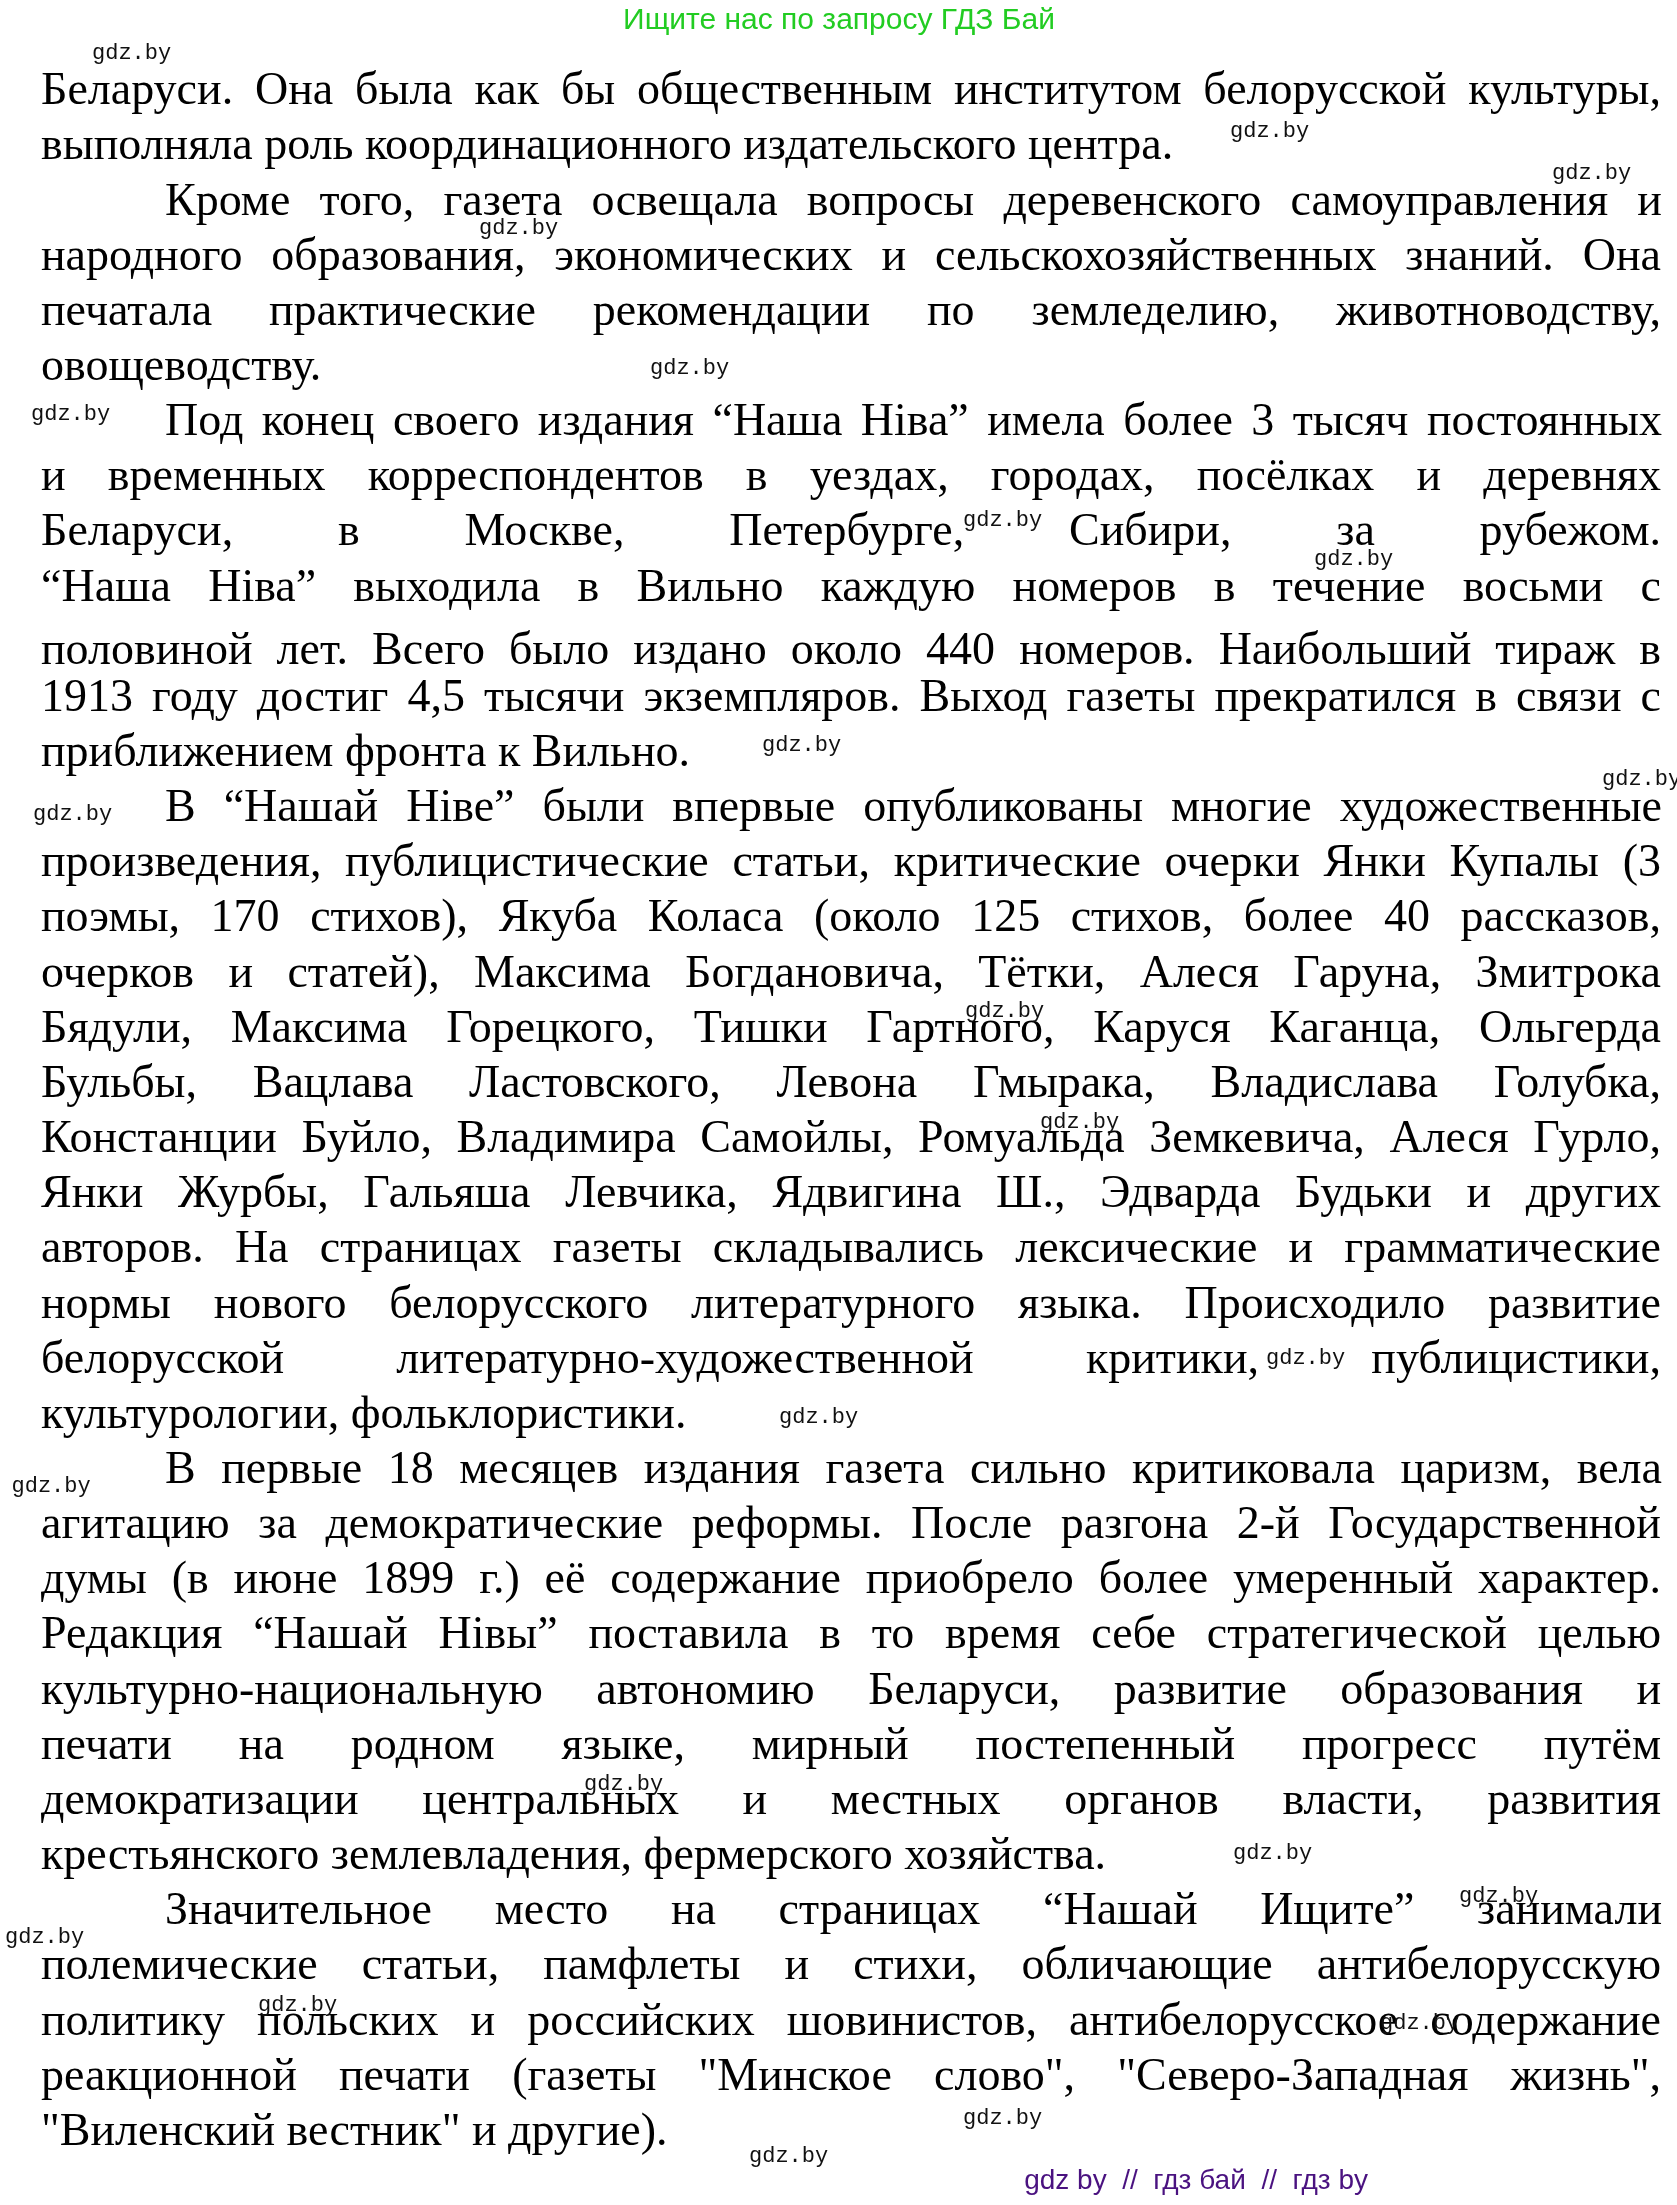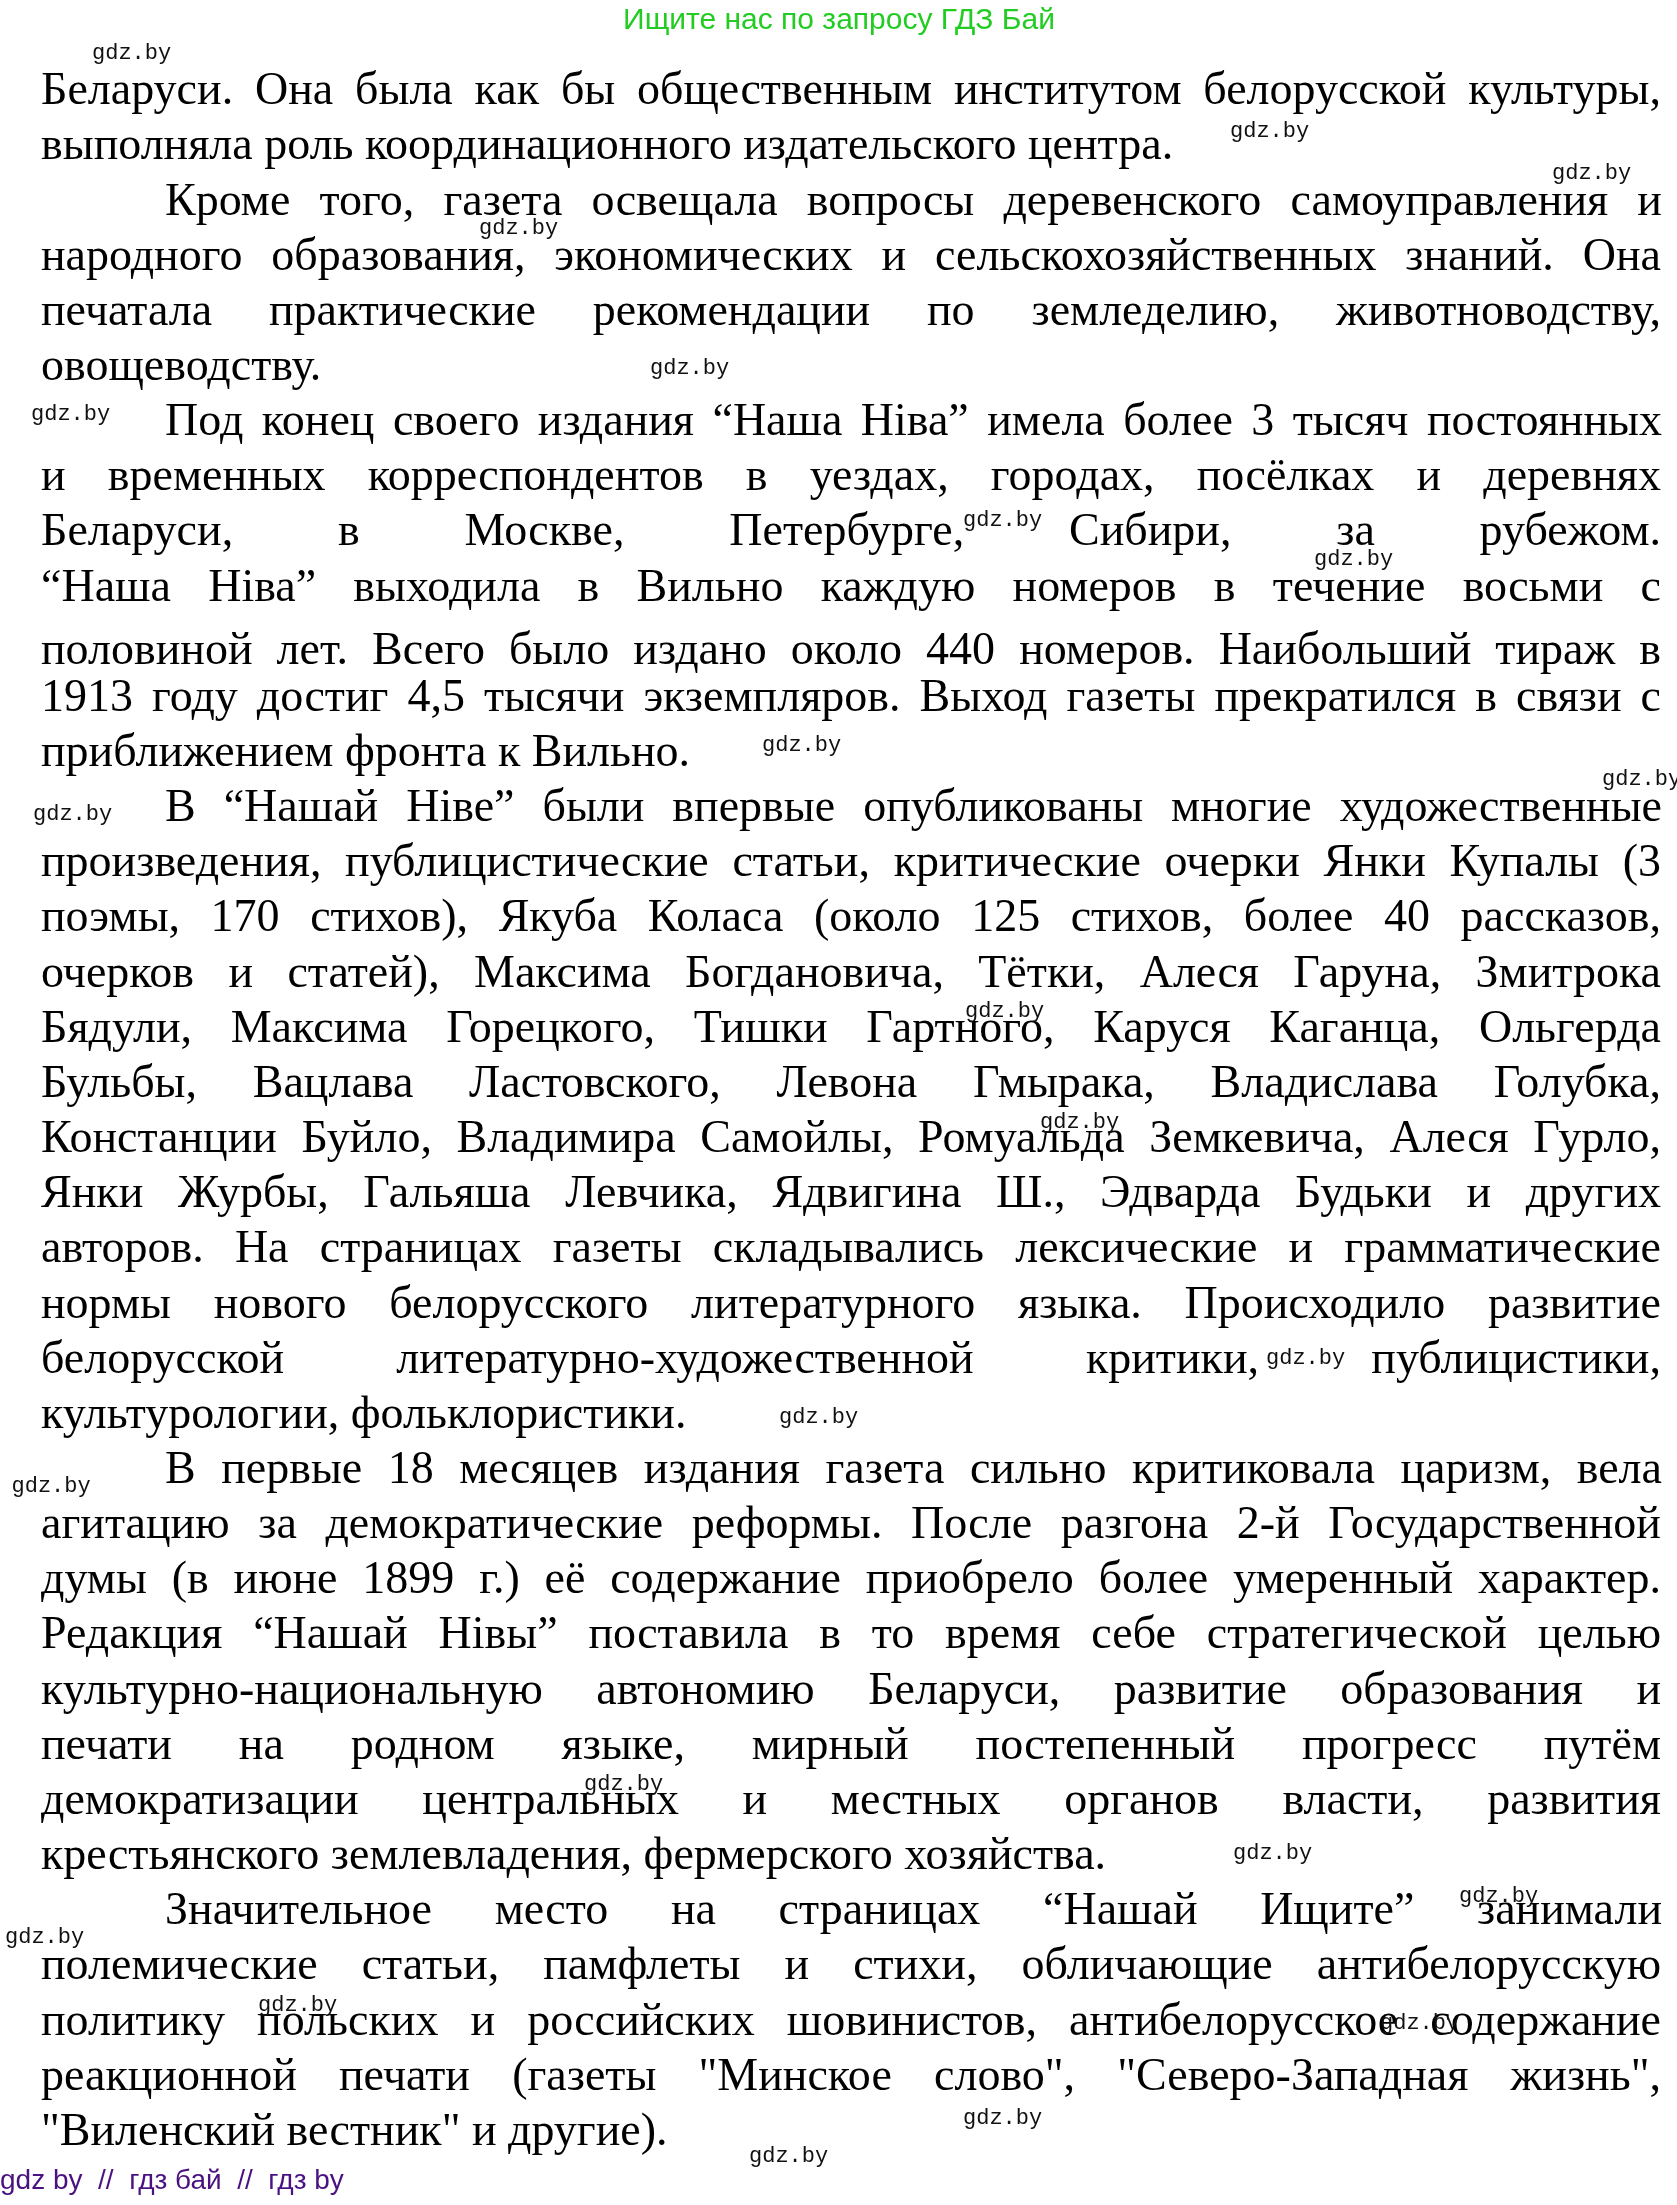--- a/index.html
+++ b/index.html
@@ -3,21 +3,21 @@
 <meta charset="utf-8">
 <style>
   html, body { margin: 0; padding: 0; background: #ffffff; }
   body { width: 1678px; height: 2205px; position: relative; overflow: hidden; }
   .header {
     position: absolute; left: 0; top: 1.6px; width: 1678px; text-align: center;
     font-family: "Liberation Sans", sans-serif; font-size: 30px; color: #22cc22;
     line-height: 33px;
   }
   .footer {
-    position: absolute; left: 0; top: 2163px; width: 1368px; text-align: left;
+    position: absolute; left: 0; top: 2163px; width: 1368px; text-align: right;
     font-family: "Liberation Sans", sans-serif; font-size: 28px; color: #4a1280;
     line-height: 33px; white-space: pre;
   }
   .line {
     position: absolute; left: 41px; width: 1620px;
     font-family: "Liberation Serif", serif; font-size: 46px; line-height: 49px;
     color: #000; white-space: nowrap; overflow: visible;
     text-align: justify; text-align-last: justify;
   }
   .line.indent { left: 165px; width: 1497px; }

